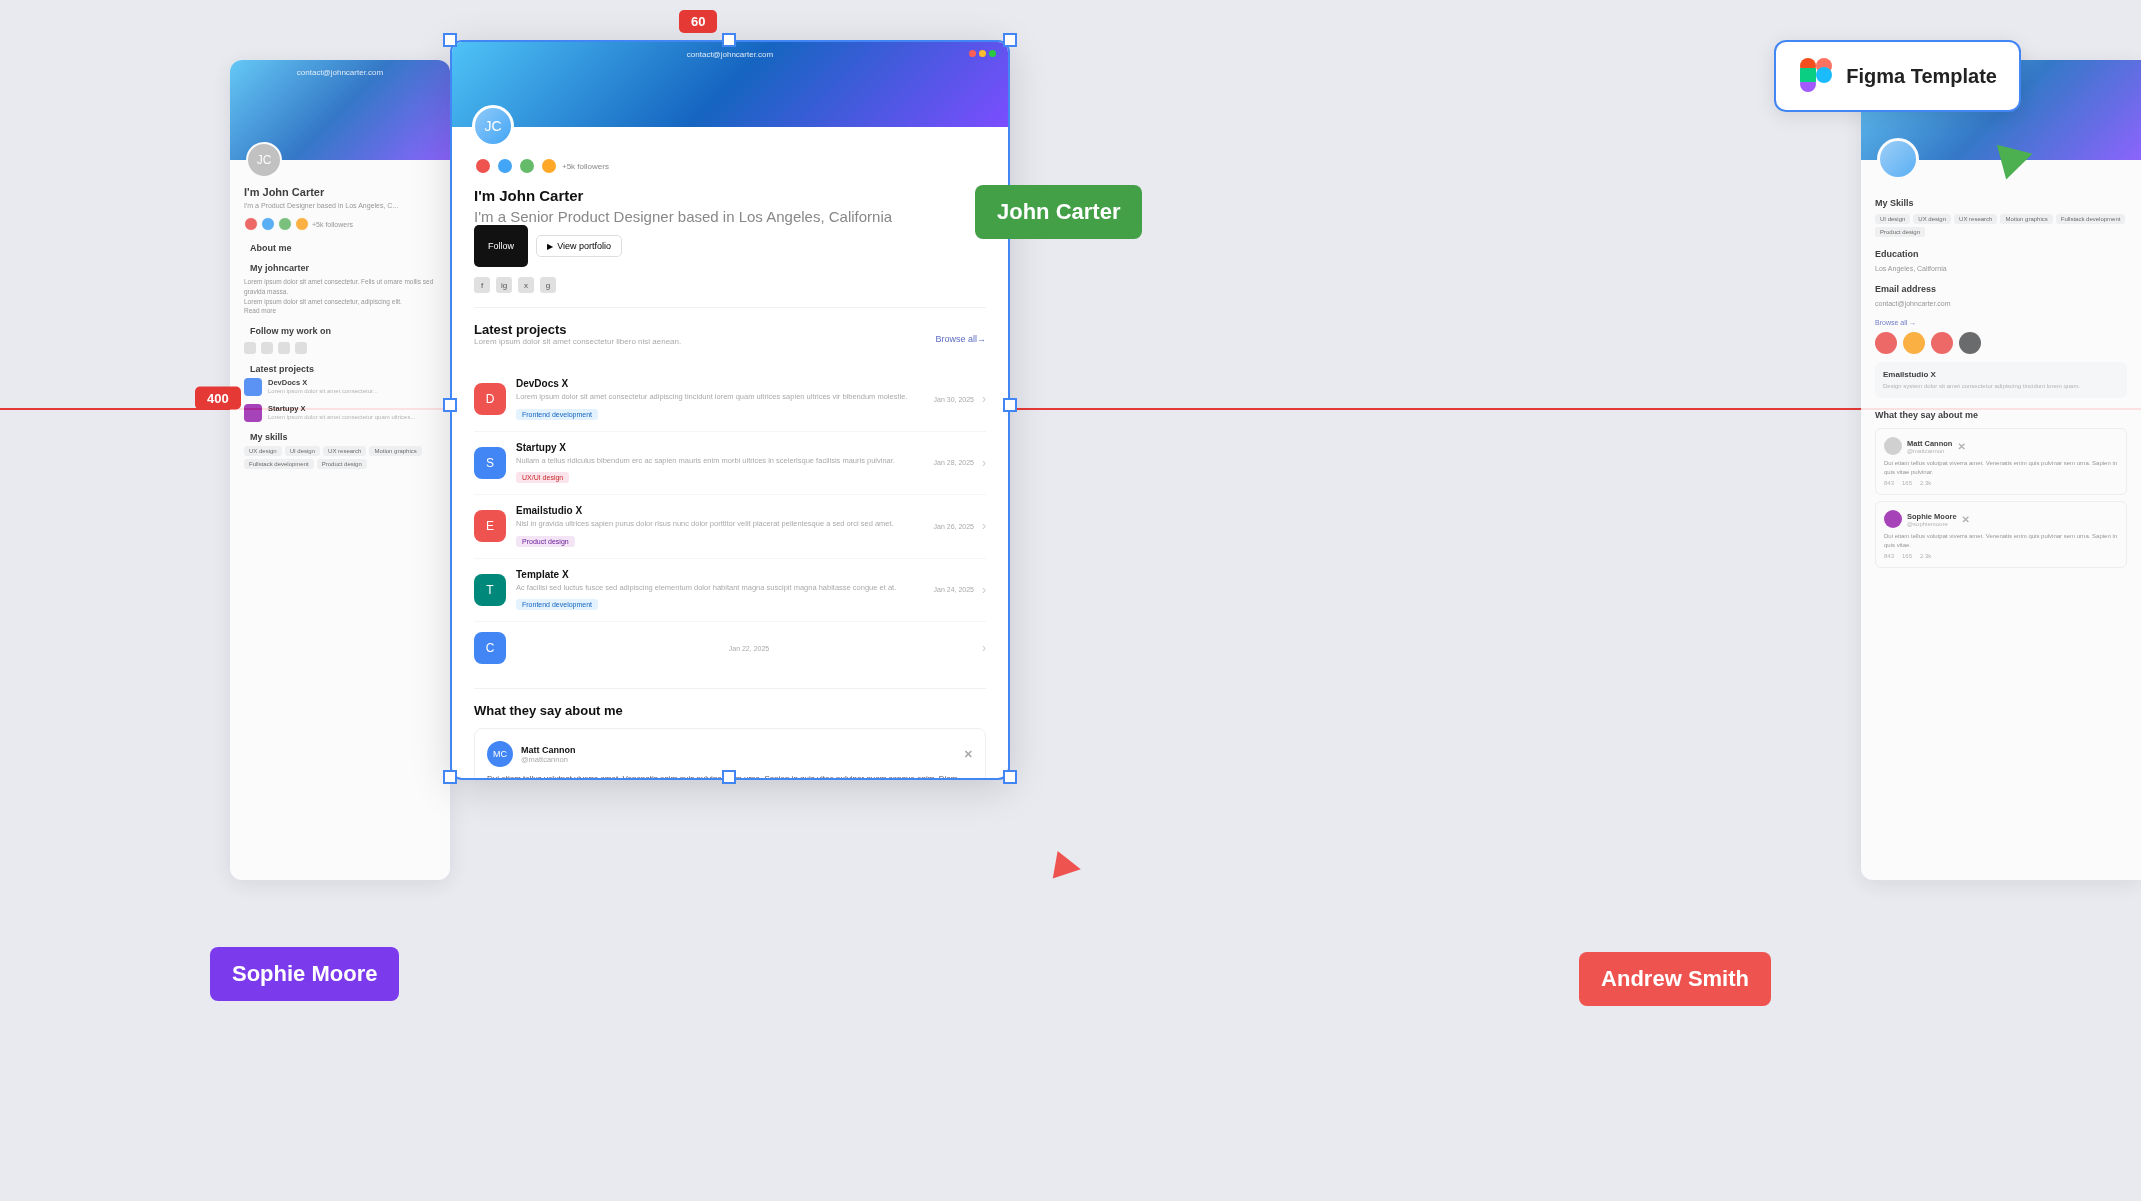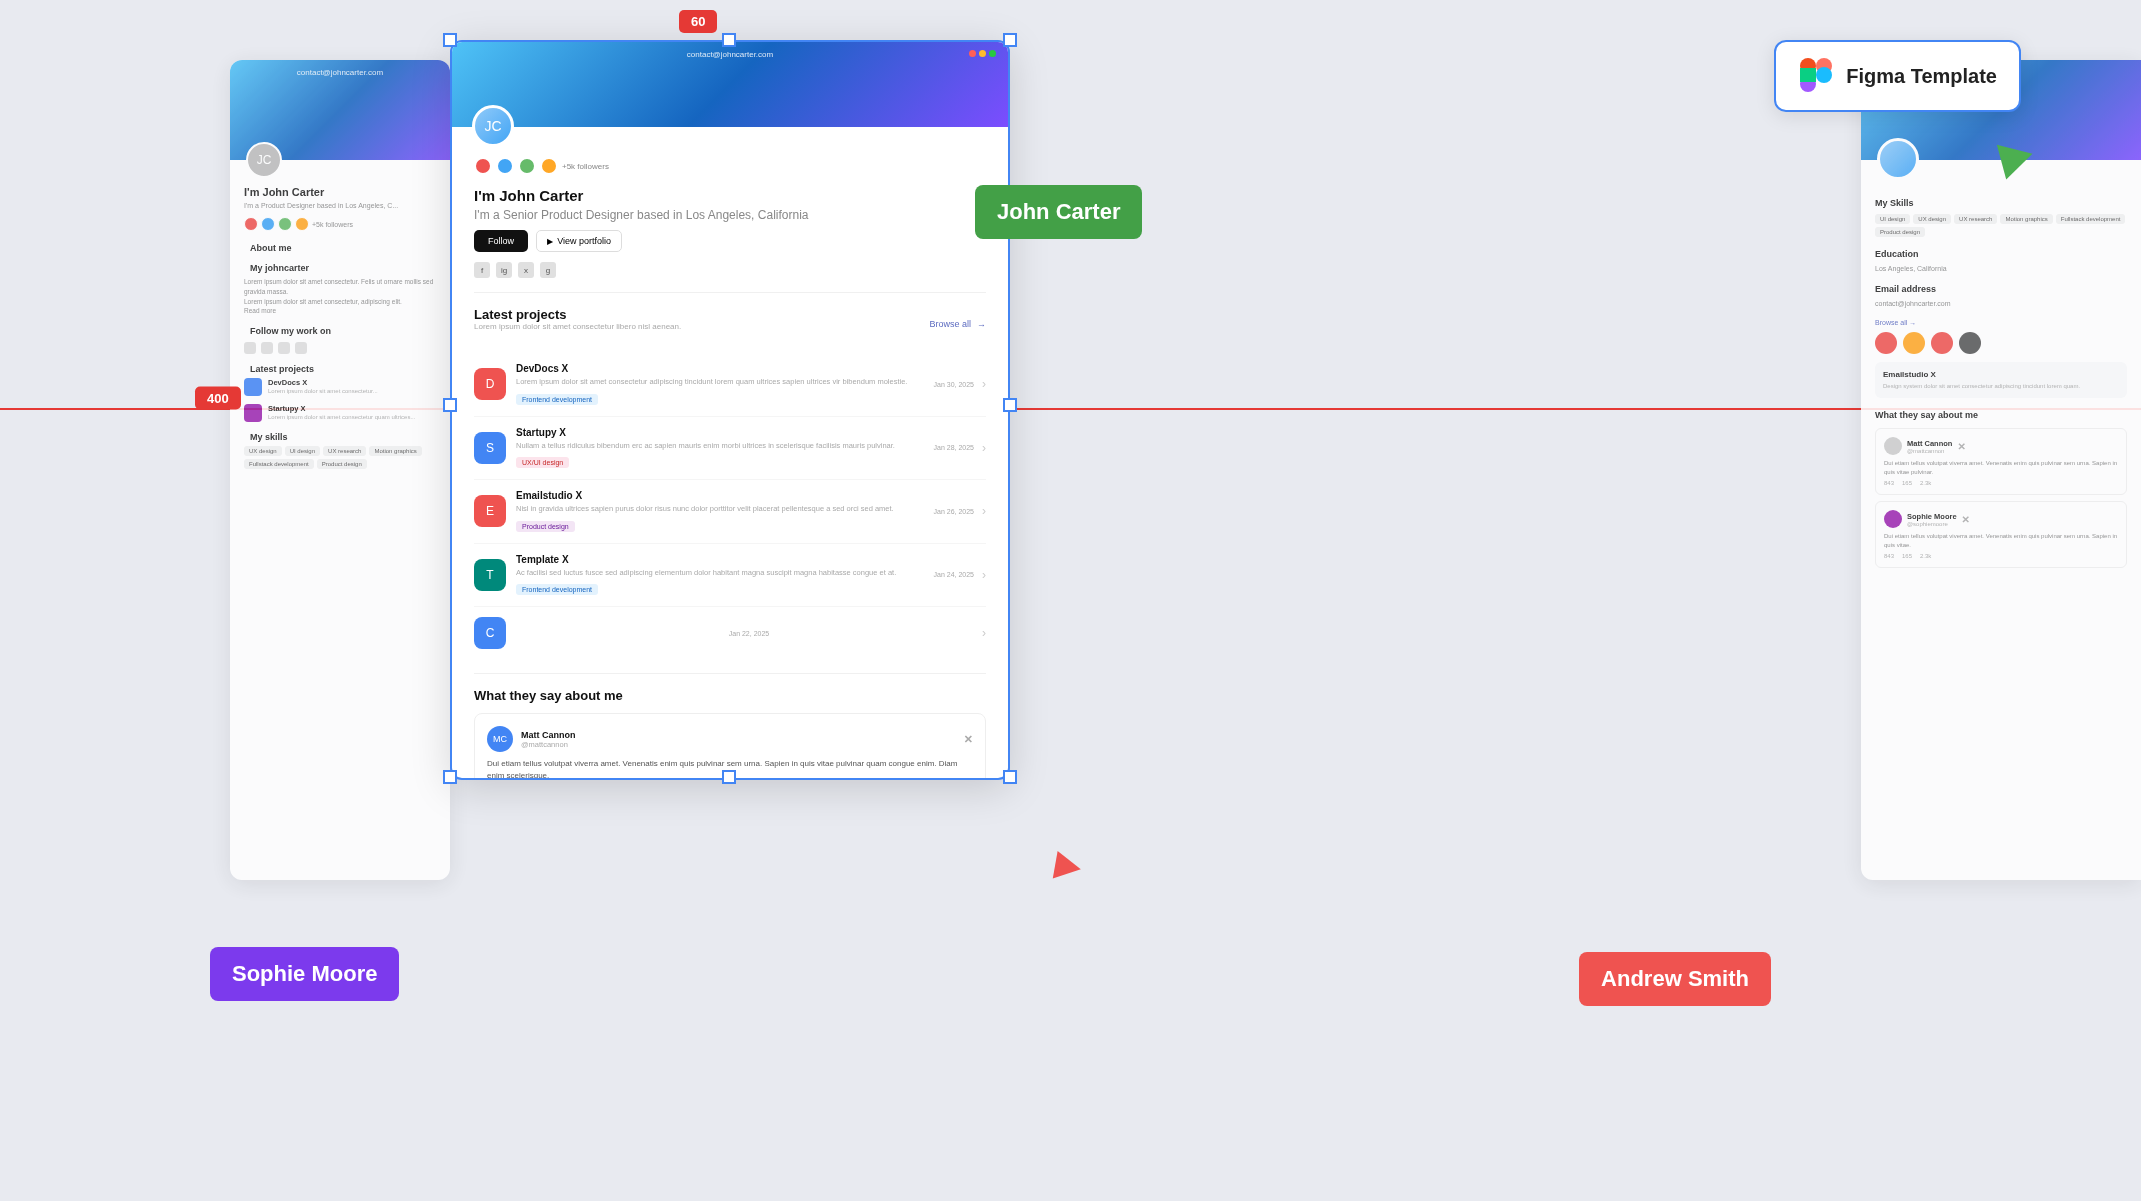--- a/index.html
+++ b/index.html
@@ -513,23 +513,23 @@
     }
 
     .mc-name {
       font-size: 15px;
       font-weight: 700;
       color: #111;
       margin-bottom: 4px;
     }
 
     .mc-desc {
-      font-size: 12px;
+      font-size: 15px;
       color: #888;
-      margin-bottom: 8px;
+      margin-bottom: 0;
     }
 
     .mc-followers {
       display: flex;
       align-items: center;
       gap: 4px;
       margin-bottom: 12px;
     }
 
     .mc-follower-av {
@@ -547,21 +547,21 @@
     .mc-follower-text {
       font-size: 8px;
       color: #888;
     }
 
     .mc-follow-btn {
       background: #111;
       color: #fff;
       border: none;
       border-radius: 5px;
-      padding: 6px 14px;
+      padding: 16px 14px;
       font-size: 9px;
       cursor: pointer;
       margin-right: 8px;
     }
 
     .mc-portfolio-btn {
       display: inline-flex;
       align-items: center;
       gap: 4px;
       background: transparent;
@@ -613,21 +613,21 @@
       font-size: 8px;
       color: #aaa;
       margin-bottom: 10px;
     }
 
     .mc-browse-all {
       font-size: 9px;
       color: #5c6bc0;
       display: flex;
       align-items: flex-start;
-      gap: 6px;
+      gap: 0;
       cursor: pointer;
     }
 
     
     .project-row {
       display: flex;
       align-items: center;
       justify-content: space-between;
       padding: 10px 0;
       border-bottom: 1px solid #f5f5f5;

